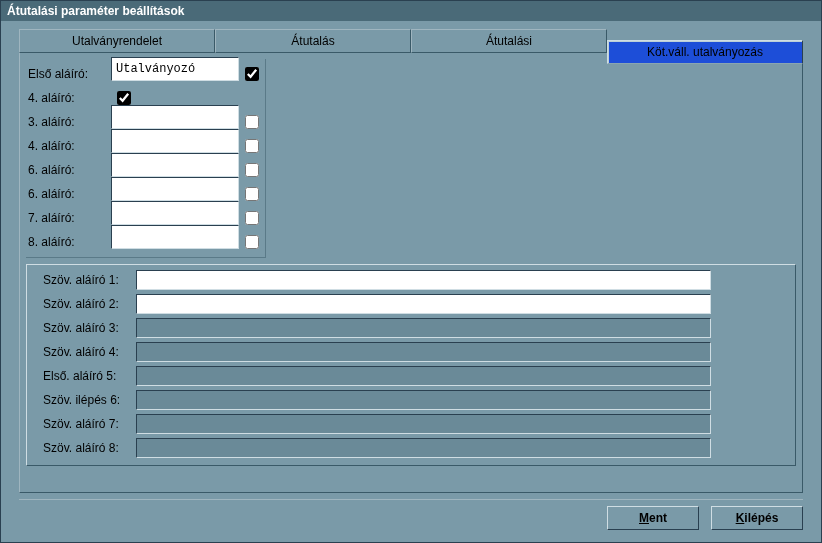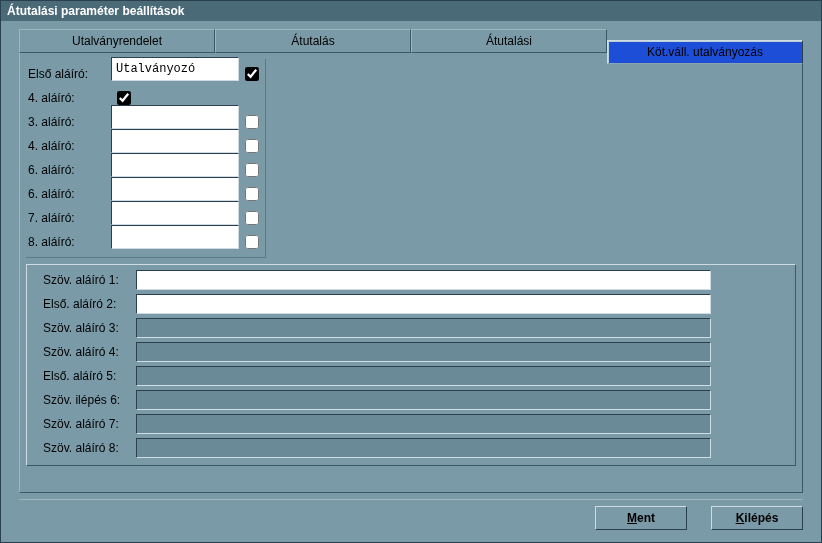--- a/index.html
+++ b/index.html
@@ -139,21 +139,21 @@
     }
     .text-input.disabled {
       background: #6a8a98;
     }
     .footer {
       margin: 0 18px 12px 18px;
       border-top: 1px solid #9fb5bf;
       padding-top: 6px;
       display: flex;
       justify-content: flex-end;
-      gap: 24px;
+      gap: 12px;
     }
     .btn {
       width: 92px;
       height: 24px;
       background: #7a9aa8;
       border-top: 1px solid #cfdde3;
       border-left: 1px solid #cfdde3;
       border-right: 1px solid #2a4050;
       border-bottom: 1px solid #2a4050;
       font-weight: bold;
@@ -223,21 +223,21 @@
 
       </div>
     </div>
 
     <div class="text-block">
       <div class="text-row">
         <span class="text-label">Szöv. aláíró 1:</span>
         <input class="text-input" value="" style="">
       </div>
       <div class="text-row">
-        <span class="text-label">Első. aláíró 2:</span>
+        <span class="text-label">Szöv. aláíró 2:</span>
         <input class="text-input" value="" style="">
       </div>
       <div class="text-row">
         <span class="text-label">Szöv. aláíró 3:</span>
         <input class="text-input disabled" value="" readonly="" style="">
       </div>
       <div class="text-row">
         <span class="text-label">Szöv. aláíró 4:</span>
         <input class="text-input disabled" value="" readonly="" style="">
       </div>

